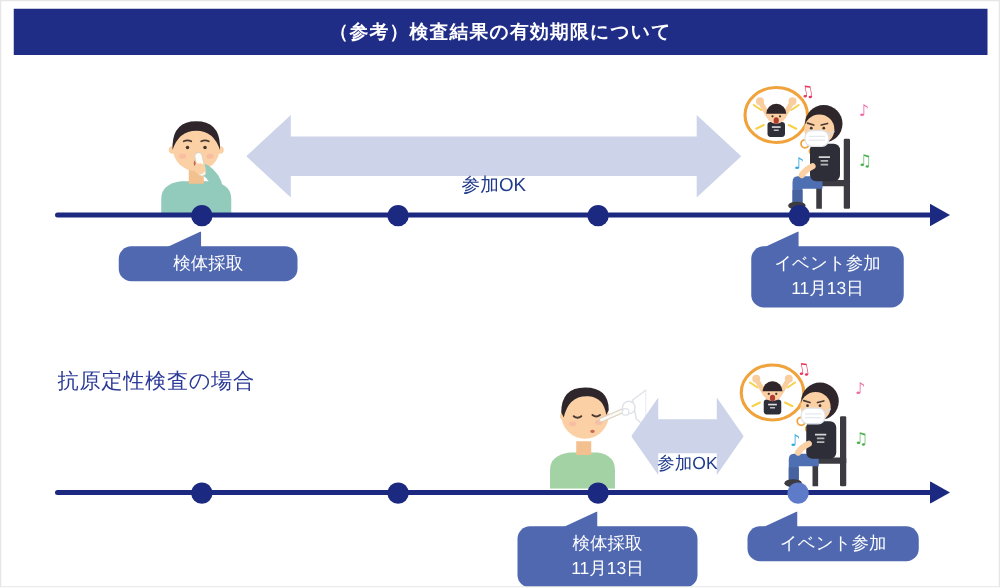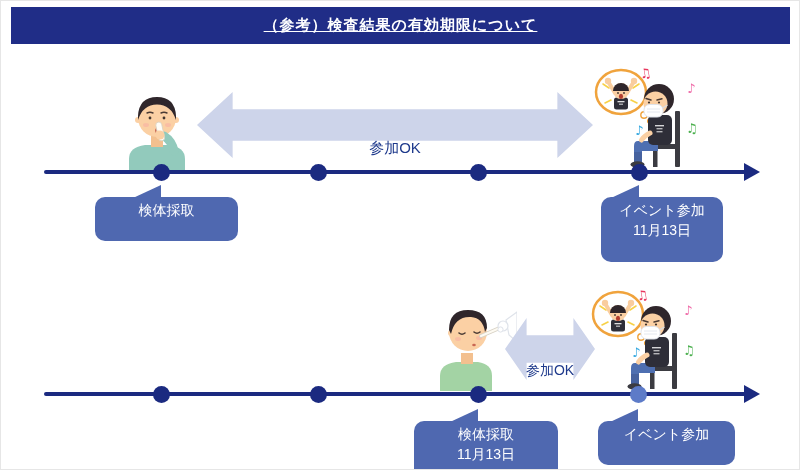--- a/index.html
+++ b/index.html
@@ -2,21 +2,21 @@
 <html style="--banner_bg: #202d87; --banner_fg: #ffffff; --title_fg: #2b3a96; --timeline: #1b2a80; --dot_light: #5d7bc8; --arrow_fill: #cdd4ea; --arrow_fg: #1f3a8c; --callout_bg: #4f68b0; --callout_fg: #ffffff;"><head>
 <meta charset="utf-8">
 <style>
   html,body{margin:0;padding:0;background:#fff;}
   .page{position:relative;width:800px;height:470px;background:#fff;overflow:hidden;
         font-family:"Liberation Sans","DejaVu Sans",sans-serif;border:1px solid #e6e6e6;box-sizing:border-box;}
 
   
   .banner{position:absolute;left:10px;top:6px;width:779px;height:37px;background:var(--banner_bg);
           display:flex;align-items:center;justify-content:center;}
-  .banner h1{margin:16px;color:var(--banner_fg);font-size:15px;font-weight:bold;letter-spacing:1px;text-decoration:underline;}
+  .banner h1{margin:16px;color:var(--banner_fg);font-size:15px;font-weight:bold;letter-spacing:1px;}
 
   
   .sec-title{position:absolute;margin:0;font-size:17px;font-weight:500;color:var(--title_fg);letter-spacing:.5px;}
   #title1{left:45px;top:57px;}
   #title2{left:45px;top:292px;}
 
   
   .arrow-wrap{position:absolute;display:flex;align-items:flex-end;justify-content:center;}
   .arrow-shape{position:absolute;inset:0;background:var(--arrow_fill);}
   .arrow-label{position:relative;z-index:1;color:var(--arrow_fg);font-size:15px;white-space:nowrap;}
@@ -31,21 +31,21 @@
   #tl1{top:160px;} #tl2{top:382px;}
   .tl-line{position:absolute;left:0;top:9px;width:702px;height:4px;background:var(--timeline);border-radius:2px;}
   .tl-arrowhead{position:absolute;left:700px;top:2px;width:16px;height:18px;background:var(--timeline);
                 clip-path:polygon(0 0,100% 50%,0 100%);}
   .dot{position:absolute;top:2.5px;width:17px;height:17px;border-radius:50%;background:var(--timeline);}
   .dot.light{background:var(--dot_light);}
 
   
   .callout{position:absolute;}
   .callout .box{background:var(--callout_bg);color:var(--callout_fg);border-radius:10px;
-                text-align:center;font-size:14px;line-height:1.45;padding:3px 4px 21px;box-sizing:border-box;}
+                text-align:center;font-size:14px;line-height:1.45;padding:3px 4px 5px;box-sizing:border-box;}
   .callout .box span{display:block;}
   .tail{position:absolute;top:-12px;width:40px;height:13px;background:var(--callout_bg);
         clip-path:polygon(85% 0,15% 100%,85% 100%);}
   #c1a{left:94px;top:196px;width:143px;}  #c1a .tail{left:32px;}
   #c1b{left:600px;top:196px;width:122px;} #c1b .tail{left:4px;}
   #c2a{left:413px;top:420px;width:144px;} #c2a .tail{left:30px;}
   #c2b{left:597px;top:420px;width:137px;} #c2b .tail{left:6px;}
 
   
   .illus{position:absolute;}
@@ -178,20 +178,21 @@
   </div>
 
   <div class="callout" id="c1b">
     <div class="tail"></div>
     <div class="box">
       <span>イベント参加</span>
       <span>11月13日</span>
     </div>
   </div>
 
+  <h2 class="sec-title" id="title2">抗原定性検査の場合</h2>
 
   <svg class="illus" id="person-swab" viewBox="0 0 86 93">
     <path d="M9 93 L9 78 Q9 66 25 64 L47 64 Q61 66 61 78 L61 93 Z" fill="#a3d3a4"></path>
     <rect x="30" y="55" width="12" height="11" fill="#f3c08f"></rect>
     <circle cx="20" cy="35" r="3" fill="#fbd0a4"></circle>
     <circle cx="37" cy="34" r="19" fill="#fbd0a4"></circle>
     <path d="M18 32 Q18 12 37 12 Q56 12 56 30 L54 34 Q52 20 40 19 Q24 18 20 36 Z" fill="#2f262b"></path>
     <path d="M28 35 Q31 37.5 34 35" stroke="#4a3a34" stroke-width="1.6" fill="none" stroke-linecap="round"></path>
     <path d="M43 34 Q46 36.5 49 34" stroke="#4a3a34" stroke-width="1.6" fill="none" stroke-linecap="round"></path>
     <ellipse cx="27" cy="41" rx="3" ry="2" fill="#f8b7a3" opacity="0.75"></ellipse>

